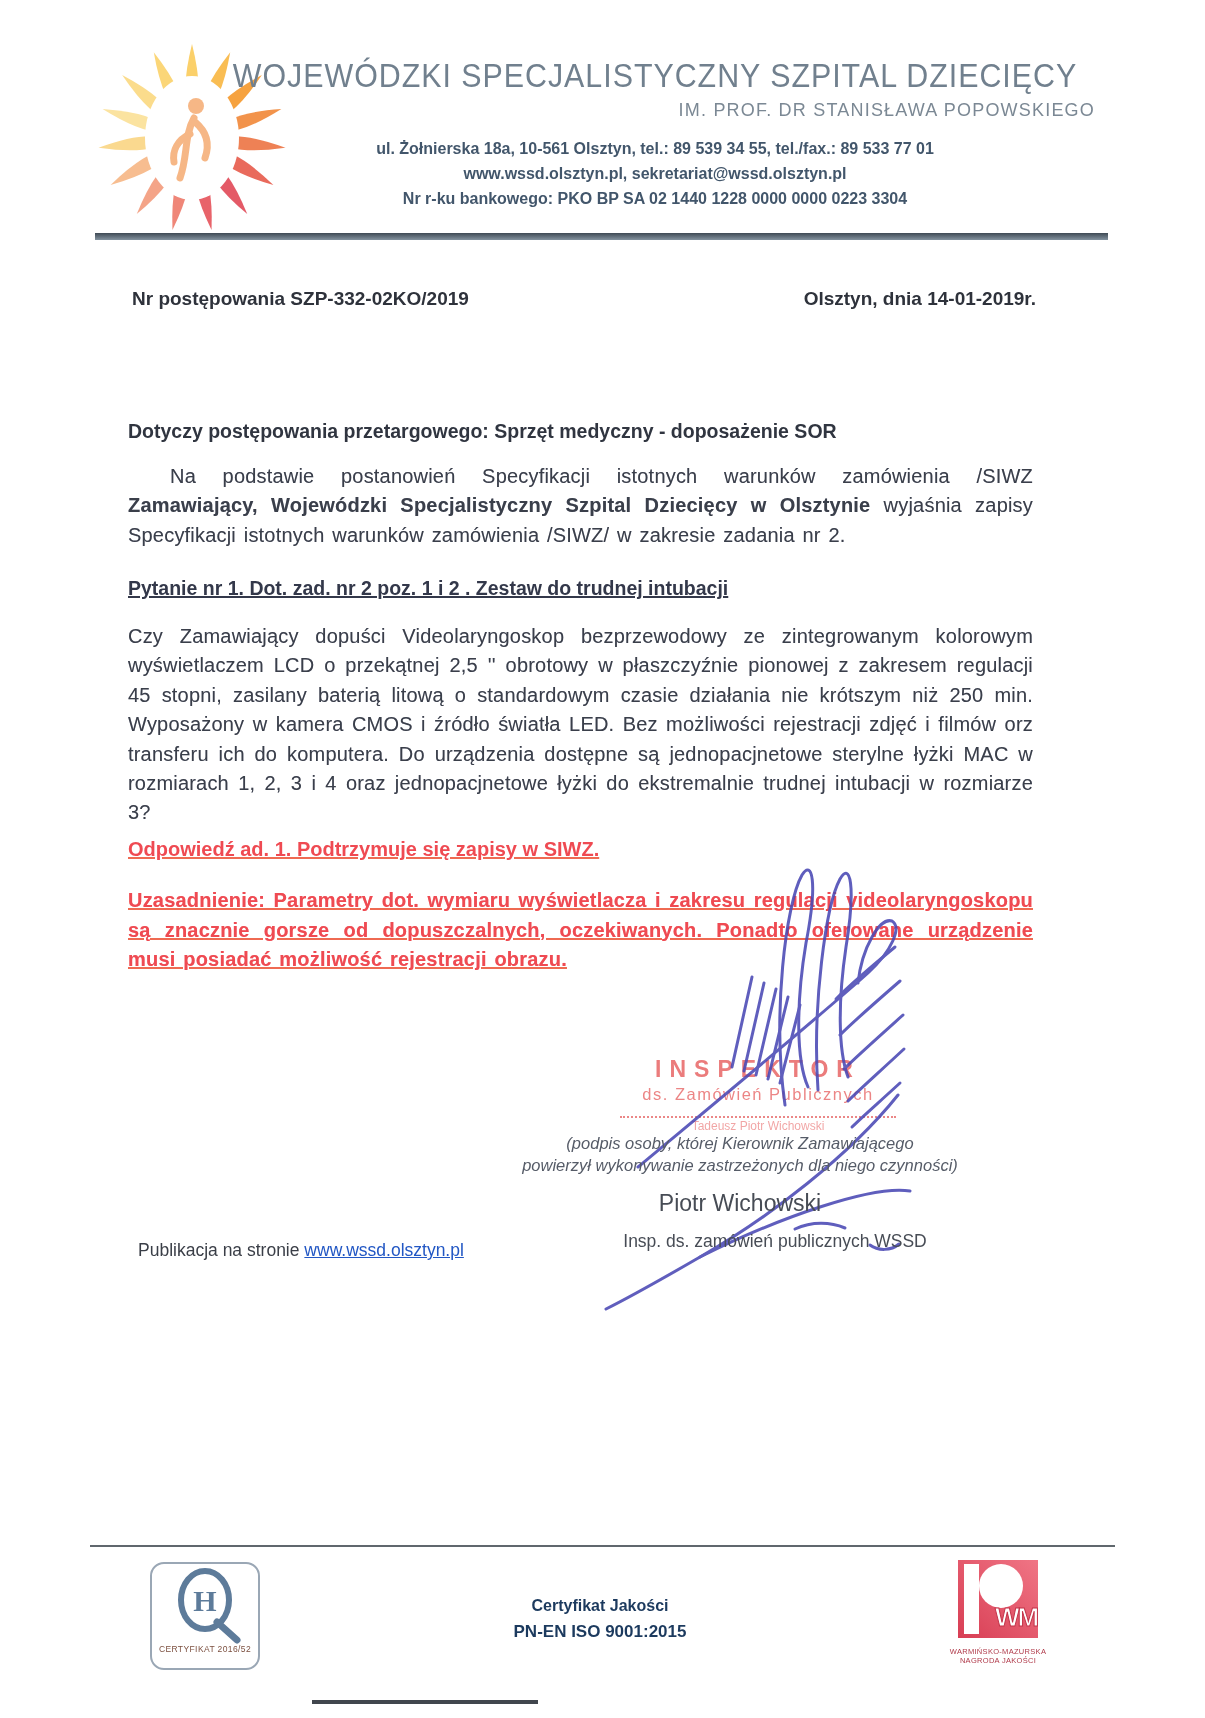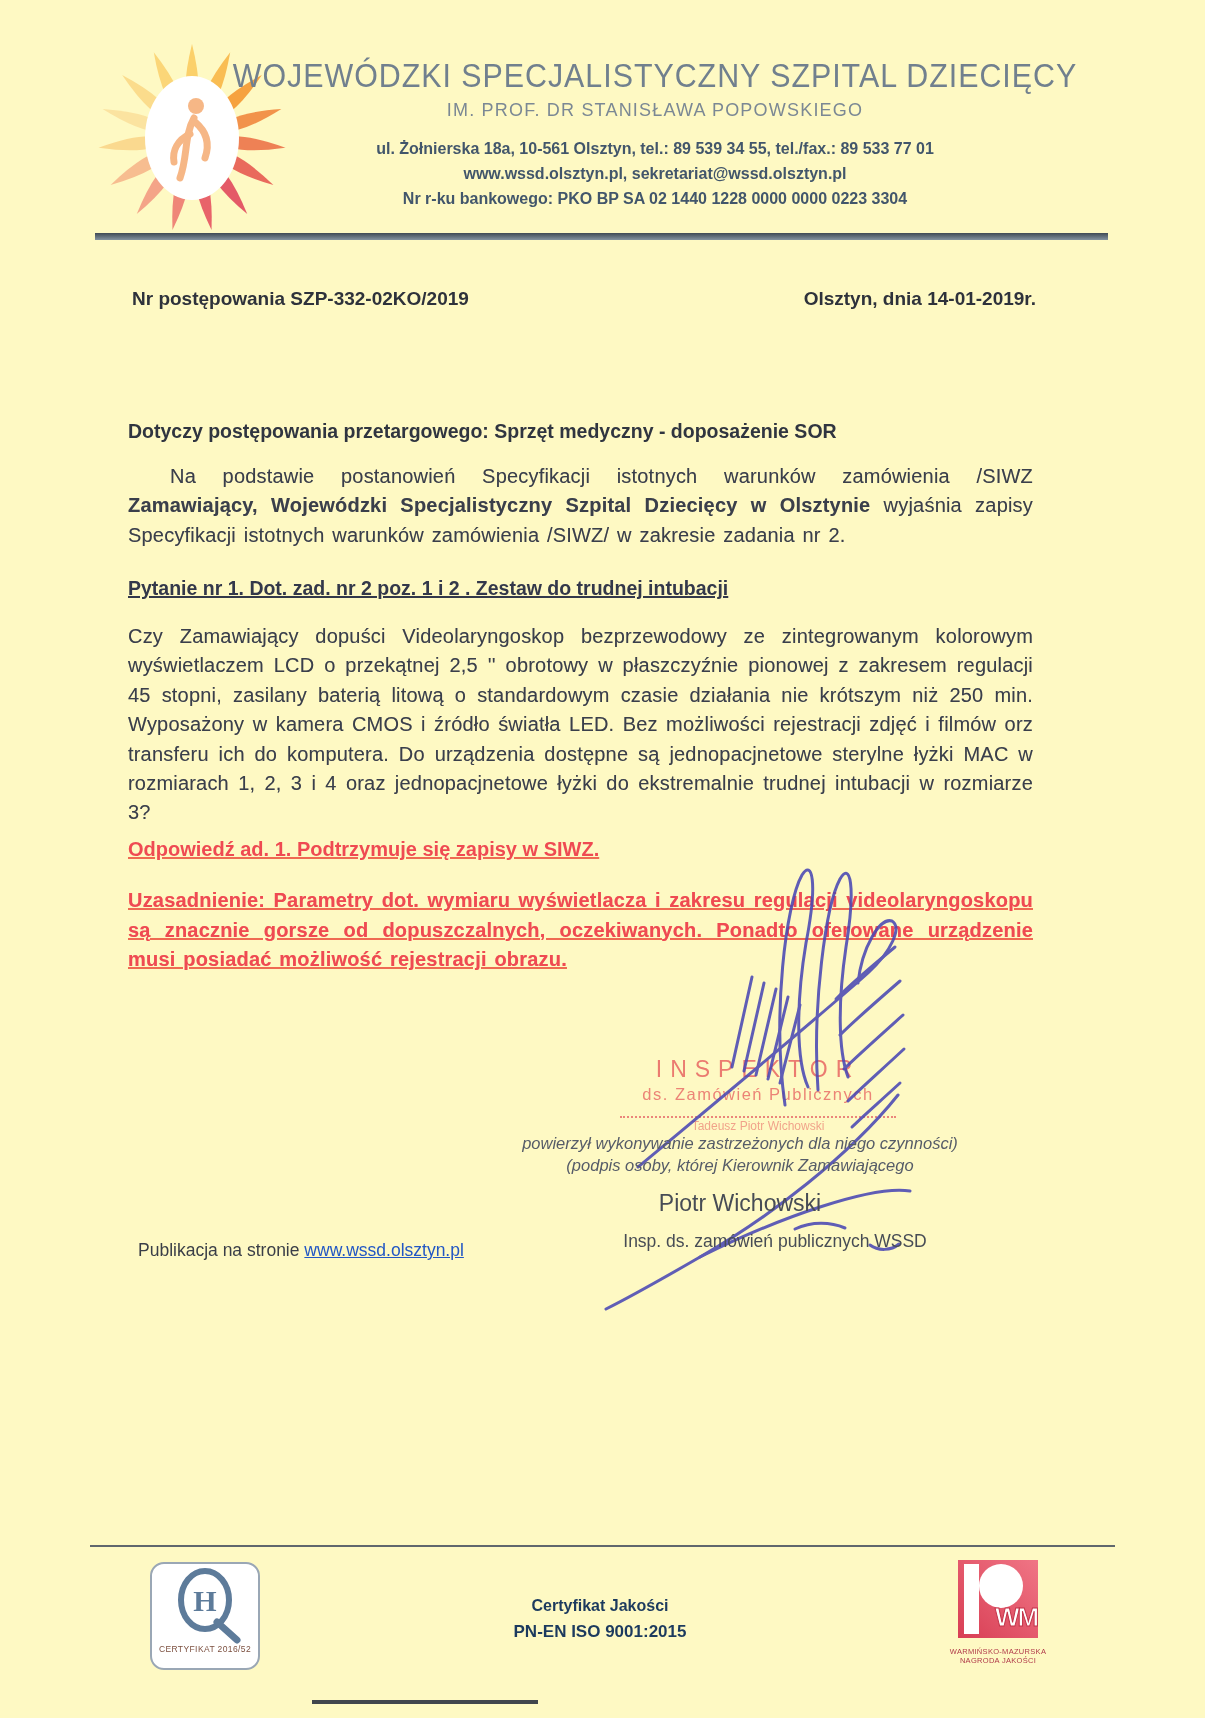--- a/index.html
+++ b/index.html
@@ -1,29 +1,29 @@
 <!DOCTYPE html>
 <html><head>
 <meta charset="utf-8">
 <style>
   html,body{margin:0;padding:0;background:#e9e9e9;}
   .page{
     position:relative;width:1205px;height:1718px;margin:0 auto;
-    background:#fef9c3;overflow:hidden;
+    background:#ffffff;overflow:hidden;
     font-family:"Liberation Sans", sans-serif;color:#3a3f4a;
   }
   
   .logo{position:absolute;left:82px;top:38px;width:230px;height:200px;}
   .lh-name{
     position:absolute;left:215px;top:58px;width:880px;text-align:center;
     font-size:31px;font-weight:400;letter-spacing:1px;color:#71808e;
     white-space:nowrap;transform:scale(.98,1.06);
   }
   .lh-patron{
-    position:absolute;left:215px;top:100px;width:880px;text-align:center;
+    position:absolute;left:215px;top:100px;width:880px;text-align:right;
     font-size:18px;letter-spacing:1.2px;color:#7b8894;white-space:nowrap;
   }
   .lh-contact{
     position:absolute;left:215px;width:880px;text-align:center;
     font-size:16px;font-weight:700;color:#42566b;white-space:nowrap;
   }
   .lh-c1{top:140px;} .lh-c2{top:165px;} .lh-c3{top:190px;}
   .rule-bar{
     position:absolute;left:95px;top:233px;width:1013px;height:7px;
     background:linear-gradient(#3f4a54,#8493a0);
@@ -60,21 +60,21 @@
   .just-red{
     top:886px;font-weight:700;color:#ef4a52;line-height:29.5px;
     text-decoration:underline;text-decoration-thickness:2px;text-decoration-color:#ef6a52;
     text-shadow:0 0 .5px rgba(240,90,90,.5);
   }
   
   .stamp{
     position:absolute;left:588px;top:1056px;width:340px;text-align:center;
     color:#e65c5c;filter:blur(.3px);
   }
-  .stamp-role{font-size:23px;font-weight:400;letter-spacing:8px;opacity:.8;}
+  .stamp-role{font-size:23px;font-weight:700;letter-spacing:8px;opacity:.8;}
   .stamp-dept{font-size:16.5px;font-weight:400;letter-spacing:1.5px;margin-top:2px;opacity:.75;}
   .stamp-dots{width:276px;margin:12px auto 0;border-bottom:2px dotted #e66a6a;opacity:.8;}
   .stamp-name{font-size:12px;margin-top:1px;opacity:.55;}
   .sig-captions{
     position:absolute;left:505px;top:1132px;width:470px;text-align:center;
     font-size:16.5px;font-style:italic;color:#565c68;line-height:22px;
   }
   .signer-name{font-style:normal;font-size:23px;color:#474c55;margin-top:16px;}
   .signer-title{font-style:normal;font-size:17.5px;color:#474c55;margin-top:16px;margin-left:70px;}
   .signature-svg{position:absolute;left:550px;top:855px;width:370px;height:480px;pointer-events:none;}
@@ -205,22 +205,22 @@
       <path d="M218,224 L238,142"></path>
       <path d="M230,228 L250,150"></path>
       <path d="M348,240 C300,300 220,362 150,402 C112,424 80,442 56,454"></path>
       <path d="M150,402 C230,362 322,330 360,336"></path>
       <path d="M245,374 C262,366 281,367 295,373"></path>
       <path d="M320,390 C328,396 341,396 349,389"></path>
     </g>
   </svg>
 
   <div class="sig-captions">
+    <div>(podpis osoby, której Kierownik Zamawiającego</div>
     <div>powierzył wykonywanie zastrzeżonych dla niego czynności)</div>
-    <div>(podpis osoby, której Kierownik Zamawiającego</div>
     <div class="signer-name">Piotr Wichowski</div>
     <div class="signer-title">Insp. ds. zamówień publicznych WSSD</div>
   </div>
 
   <div class="publication"><span>Publikacja na stronie </span><a>www.wssd.olsztyn.pl</a></div>
 
   <div class="footer-line"></div>
 
   <div class="badge-left">
     <svg width="100" height="82" viewBox="0 0 100 82">

